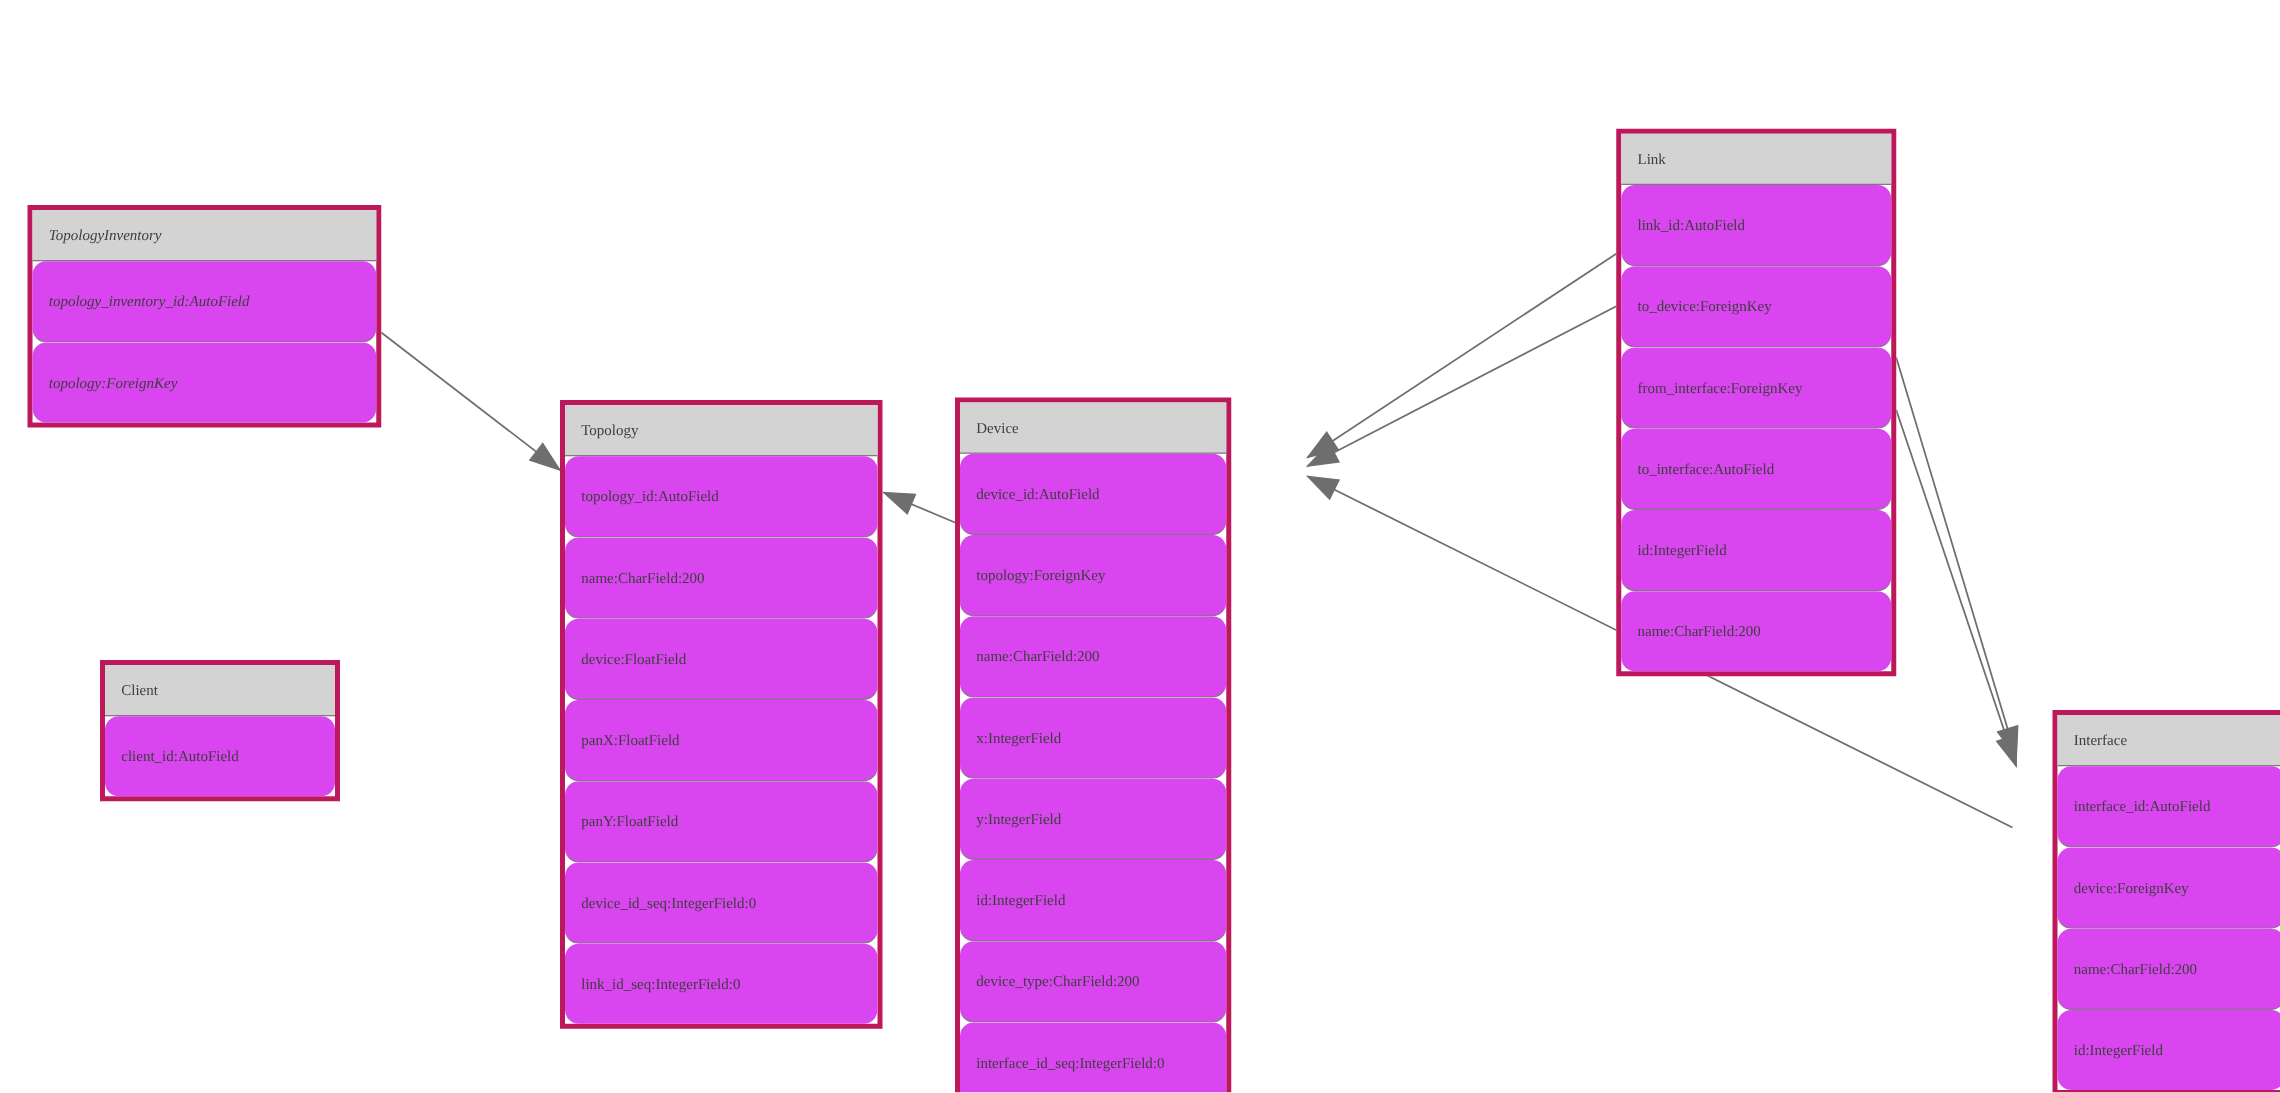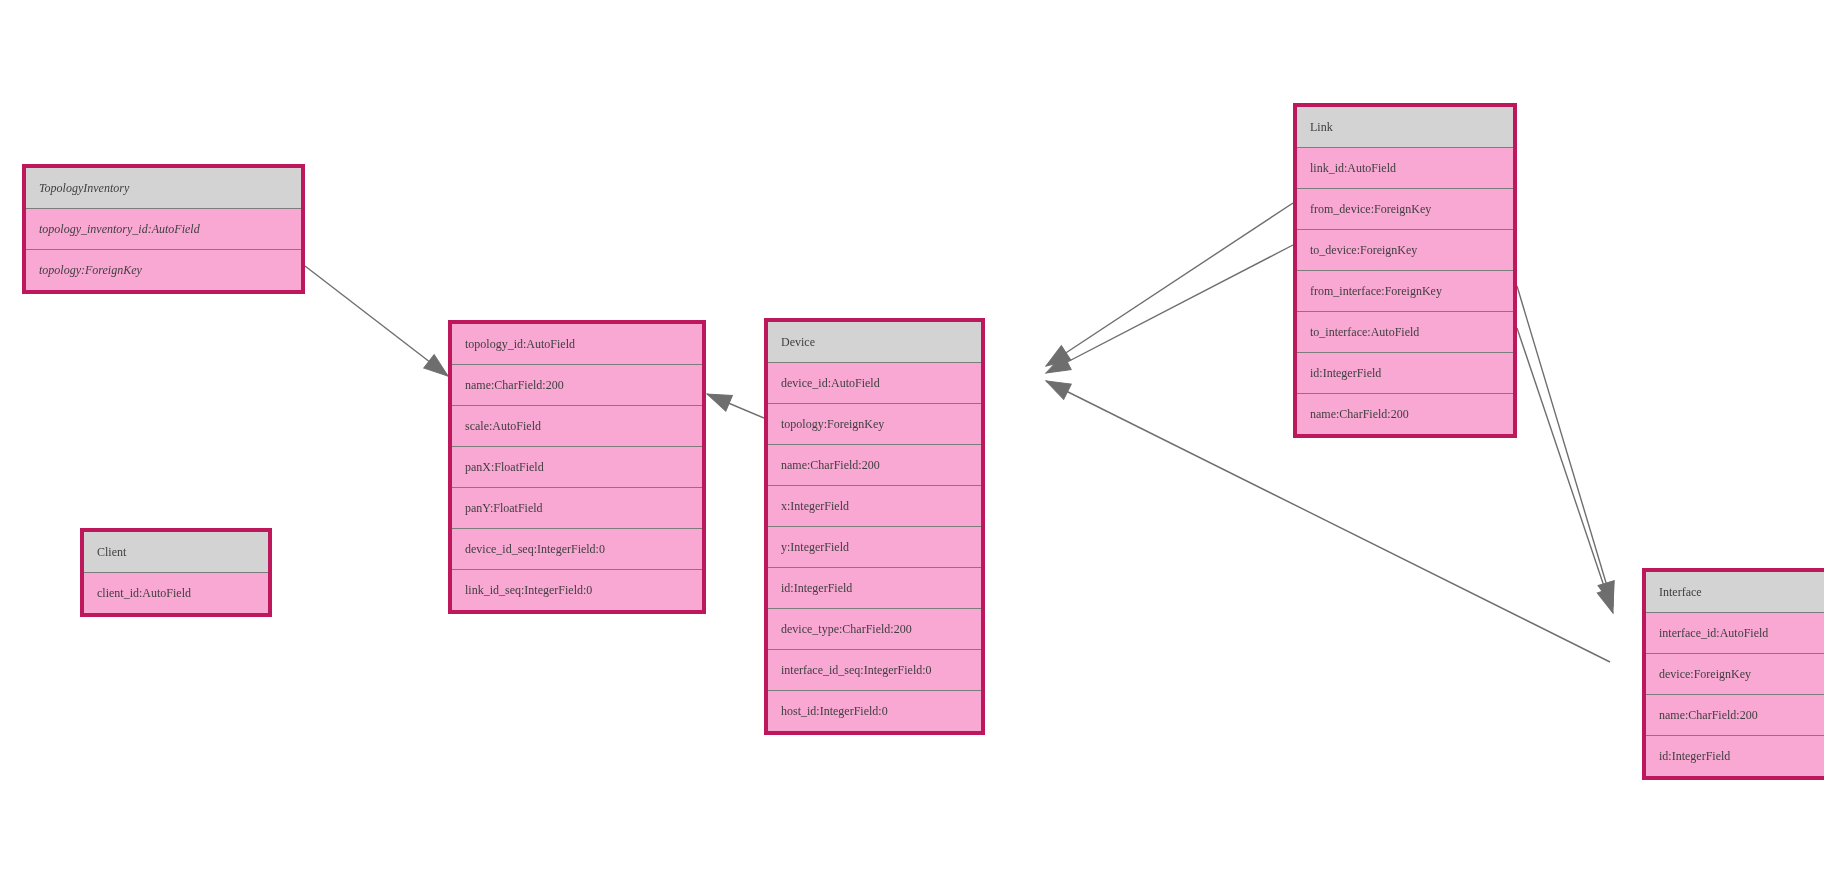--- a/index.html
+++ b/index.html
@@ -30,25 +30,26 @@
     height: 40px;
     line-height: 40px;
     padding: 0 13px;
     border-bottom: 1px solid #7d7d7d;
     white-space: nowrap;
     overflow: hidden;
   }
   .etable .fr {
     height: 40px;
     line-height: 40px;
-    padding: 0 13px;
+    padding: 12px 13px;
     border-bottom: 1px solid #7d7d7d;
     white-space: nowrap;
     overflow: hidden;
-    background: #f9a8d4;
+    background: #d946ef;
+    border-radius: 11px;
   }
   .etable .fr:last-child { border-bottom: none; }
 </style>
 </head>
 <body>
 
 <div class="canvas">
 
   <svg id="edges-svg">
     <defs>
@@ -65,23 +66,24 @@
       <line x1="1610" y1="662" x2="1046" y2="381" stroke="#6e6e6e" stroke-width="1.4" marker-end="url(#arrowhead)"></line>
     </svg>
 
   <div class="etable" style="left:22px; top:164px; width:283px;font-style:italic;">
     <div class="hd">TopologyInventory</div>
     <div class="fr">topology_inventory_id:AutoField</div>
     <div class="fr">topology:ForeignKey</div>
   </div>
 
   <div class="etable" style="left:448px; top:320px; width:258px;">
+    <div class="hd">Topology</div>
     <div class="fr">topology_id:AutoField</div>
     <div class="fr">name:CharField:200</div>
-    <div class="fr">scale:AutoField</div>
+    <div class="fr">device:FloatField</div>
     <div class="fr">panX:FloatField</div>
     <div class="fr">panY:FloatField</div>
     <div class="fr">device_id_seq:IntegerField:0</div>
     <div class="fr">link_id_seq:IntegerField:0</div>
   </div>
 
   <div class="etable" style="left:80px; top:528px; width:192px;">
     <div class="hd">Client</div>
     <div class="fr">client_id:AutoField</div>
   </div>
@@ -95,21 +97,20 @@
     <div class="fr">y:IntegerField</div>
     <div class="fr">id:IntegerField</div>
     <div class="fr">device_type:CharField:200</div>
     <div class="fr">interface_id_seq:IntegerField:0</div>
     <div class="fr">host_id:IntegerField:0</div>
   </div>
 
   <div class="etable" style="left:1293px; top:103px; width:224px;">
     <div class="hd">Link</div>
     <div class="fr">link_id:AutoField</div>
-    <div class="fr">from_device:ForeignKey</div>
     <div class="fr">to_device:ForeignKey</div>
     <div class="fr">from_interface:ForeignKey</div>
     <div class="fr">to_interface:AutoField</div>
     <div class="fr">id:IntegerField</div>
     <div class="fr">name:CharField:200</div>
   </div>
 
   <div class="etable" style="left:1610px; top:568px; width:190px;margin-left:32px;">
     <div class="hd">Interface</div>
     <div class="fr">interface_id:AutoField</div>

